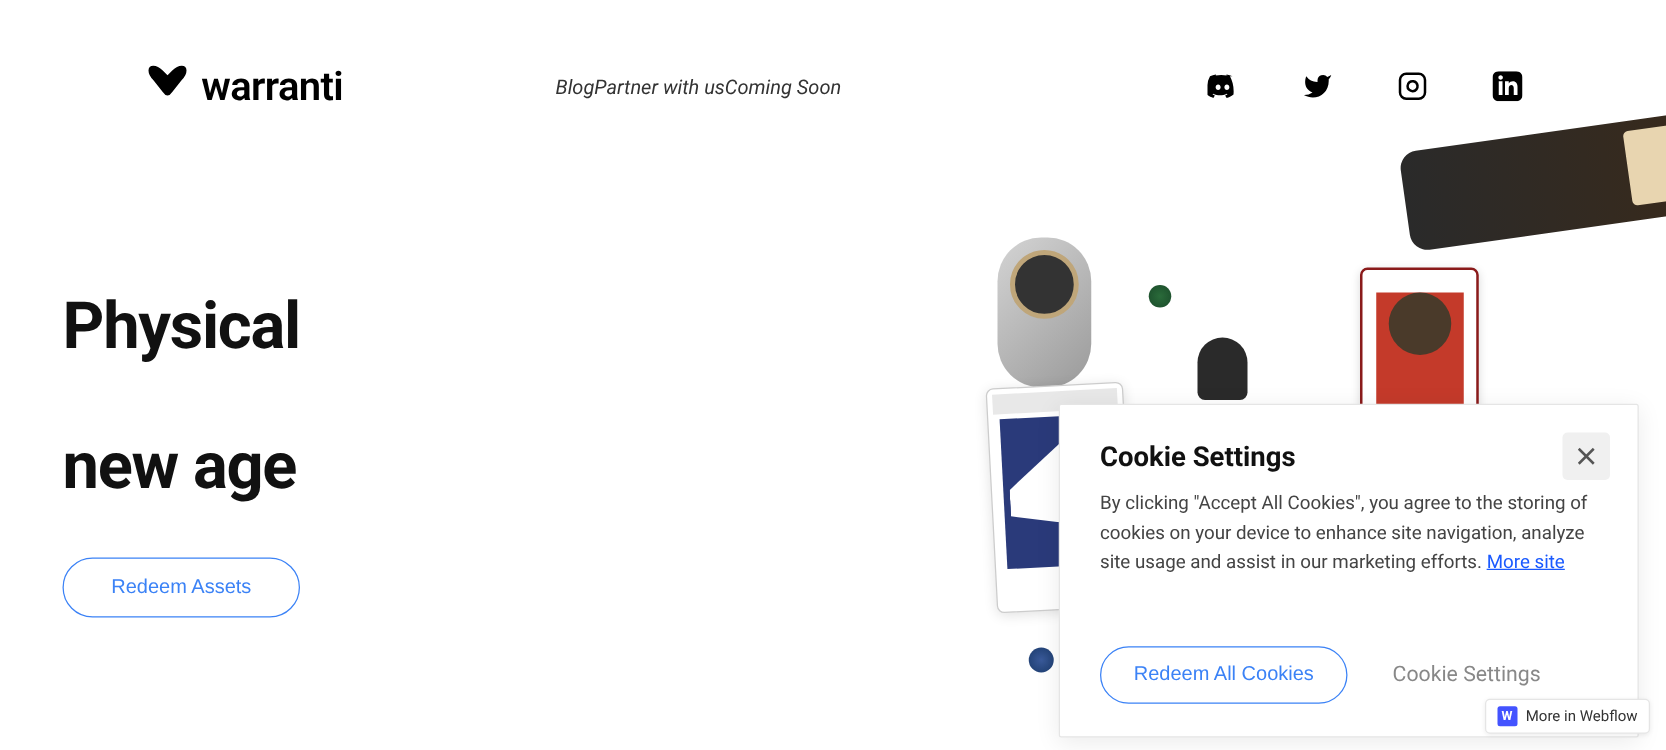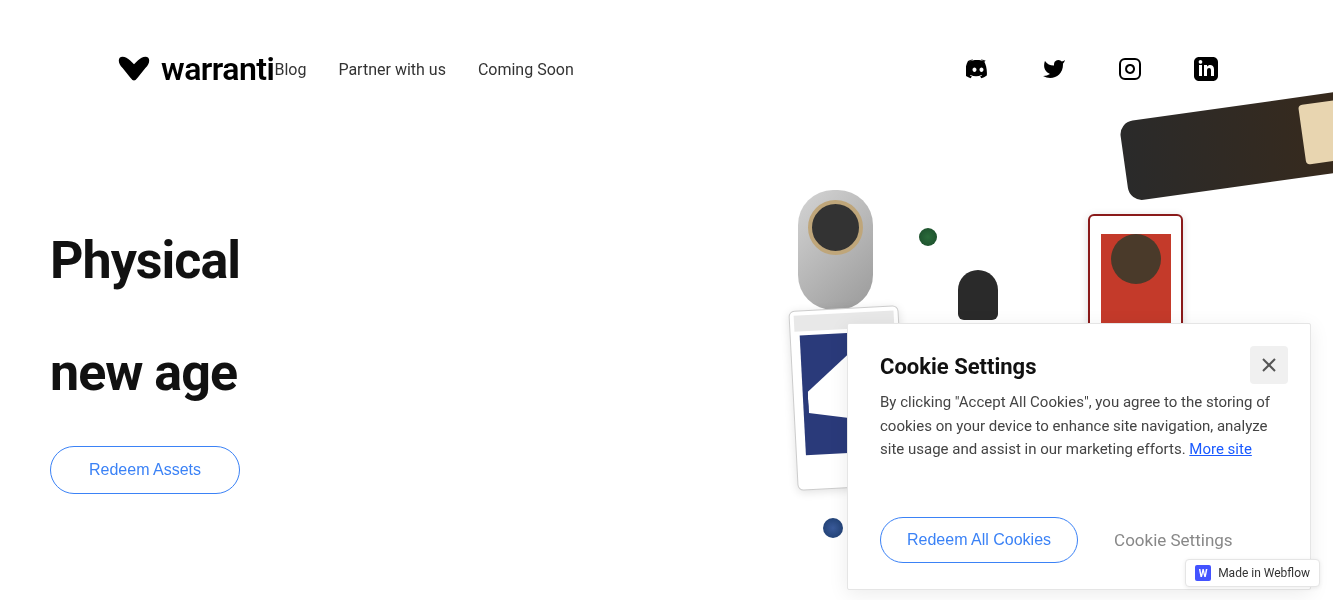--- a/index.html
+++ b/index.html
@@ -15,36 +15,37 @@
       position: relative;
       overflow: hidden;
     }
     .header {
       display: flex;
       align-items: center;
       padding: 50px 115px 0;
     }
     .logo-container {
       display: flex;
-      align-items: center;
+      align-items: flex-start;
       gap: 8px;
     }
     .logo-icon {
       width: 38px;
       height: 30px;
     }
     .logo-text {
       font-size: 32px;
       font-weight: 600;
       color: #000;
       letter-spacing: -0.5px;
     }
     .nav {
       display: flex;
-      gap: 32px;
+      margin-left: 170px;
+      font-style: italic;
     }
     .nav-link {
       color: #333;
       text-decoration: none;
       font-size: 16px;
     }
     .social {
       display: flex;
       gap: 52px;
       margin-left: auto;
@@ -380,14 +381,14 @@
     <span>By clicking "Accept All Cookies", you agree to the storing of cookies on your device to enhance site navigation, analyze site usage and assist in our marketing efforts. </span><a class="cookie-link">More site</a>
   </p>
   <div class="cookie-actions">
     <button class="cookie-accept">Redeem All Cookies</button>
     <span class="cookie-settings-link">Cookie Settings</span>
   </div>
 </div>
 
 <div class="webflow-badge">
   <div class="webflow-icon">W</div>
-  <span>Made in Webflow</span>
+  <span>More in Webflow</span>
 </div>
 
 </body></html>

